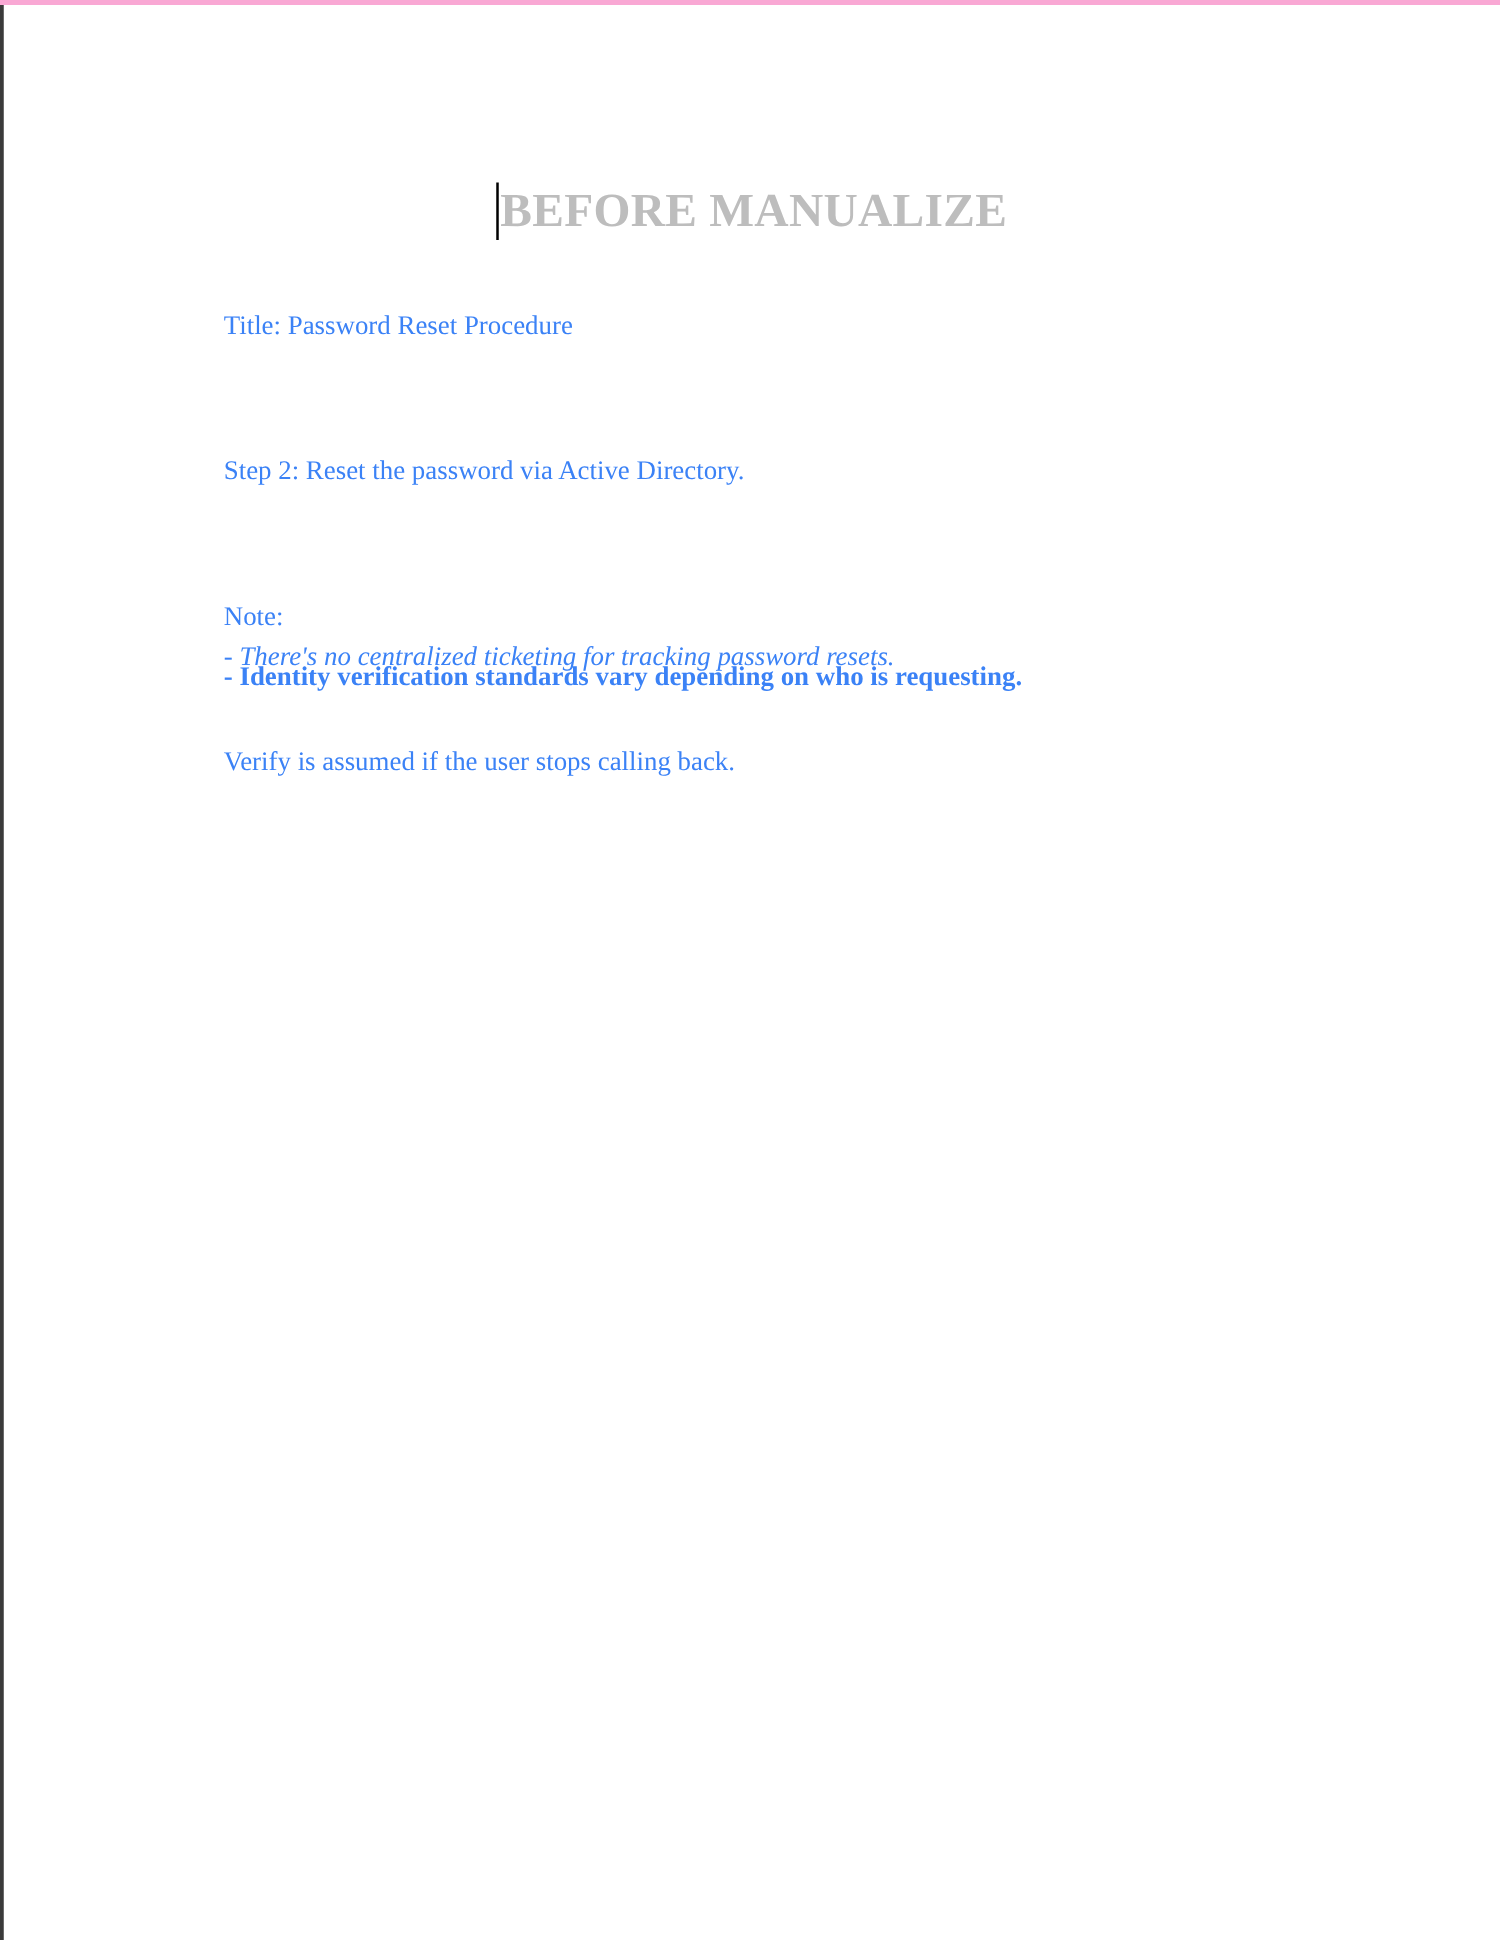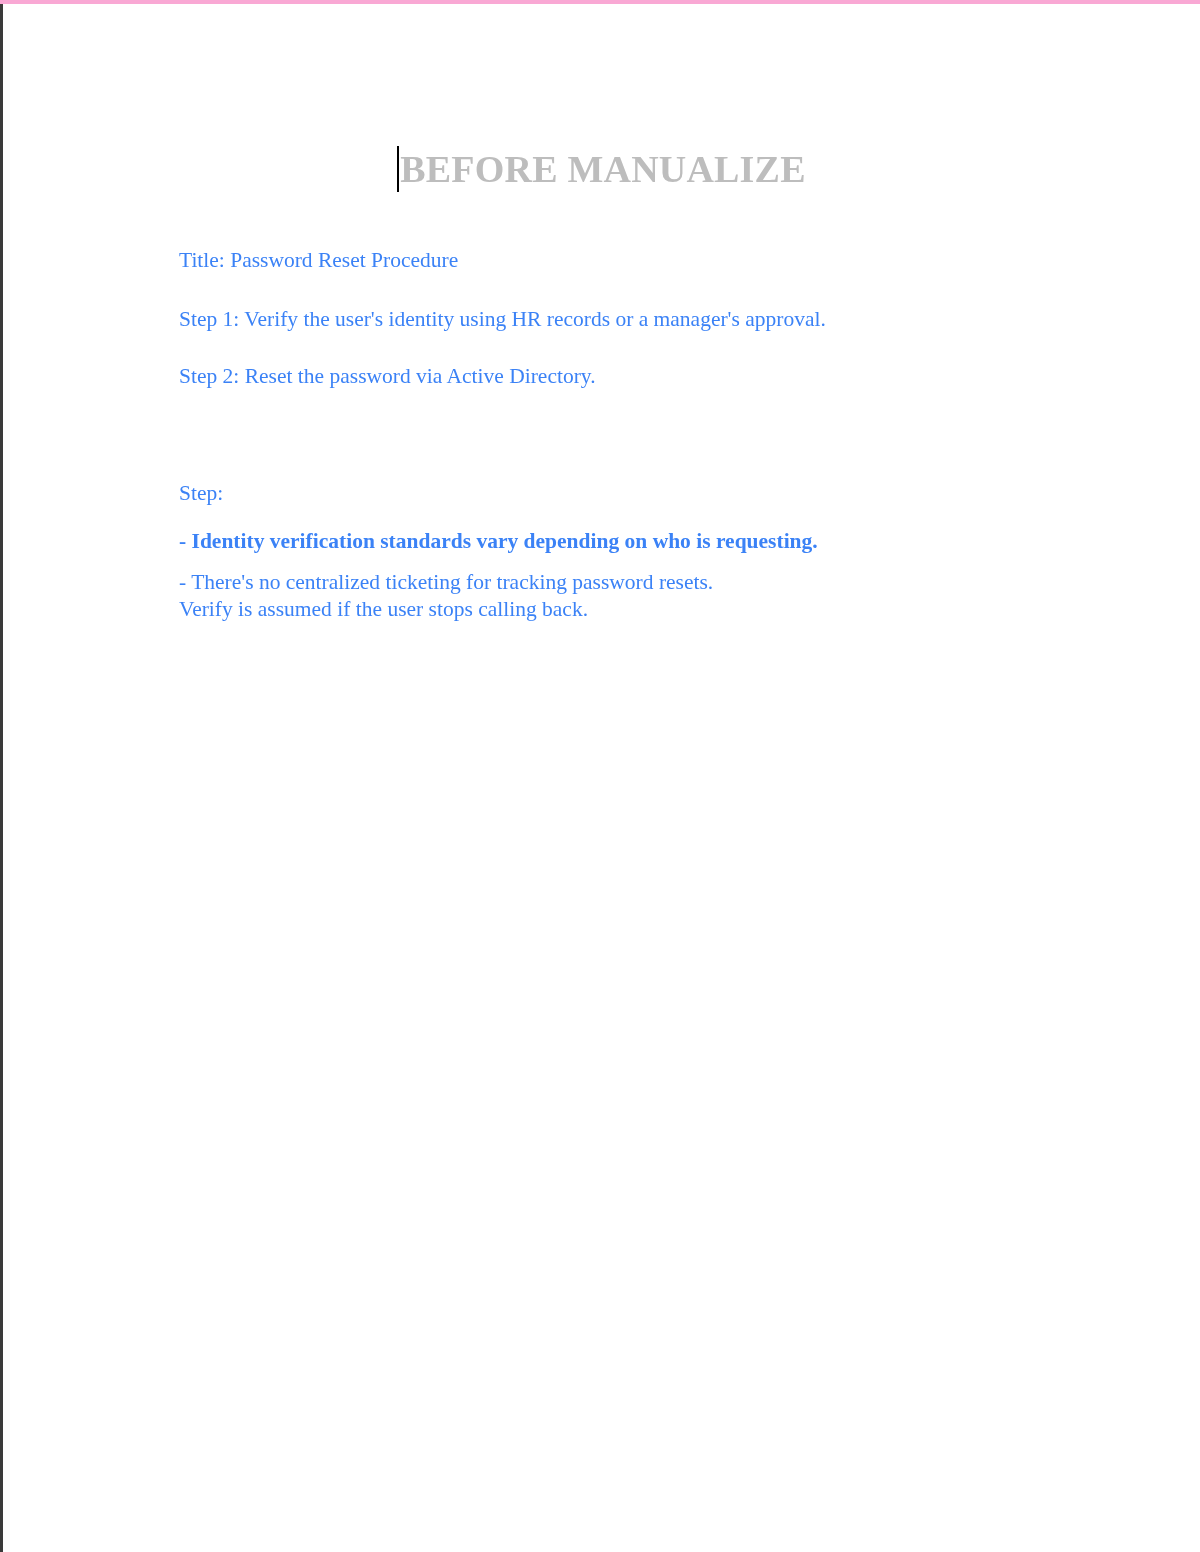--- a/index.html
+++ b/index.html
@@ -77,23 +77,22 @@
 
   <div class="heading-wrap">
     <span class="heading">
       <span class="cursor"></span>
       <span>BEFORE MANUALIZE</span>
     </span>
   </div>
 
   <div class="body-text" style="top:242px;">Title: Password Reset Procedure</div>
 
-  <div class="body-text" style="top:301px;">Step 1: Verify the user's identity using HR records or a manager's approval.</div>
 
   <div class="body-text" style="top:358px;">Step 2: Reset the password via Active Directory.</div>
 
 
-  <div class="body-text" style="top:475px;">Step:</div>
+  <div class="body-text" style="top:475px;">Note:</div>
   <div class="body-text" style="top:523px;font-weight:bold;">- Identity verification standards vary depending on who is requesting.</div>
-  <div class="body-text" style="top:564px;">- There's no centralized ticketing for tracking password resets.</div>
+  <div class="body-text" style="top:507px;font-style:italic;">- There's no centralized ticketing for tracking password resets.</div>
 
   <div class="body-text" style="top:591px;">Verify is assumed if the user stops calling back.</div>
 </div>
 
 </body></html>

